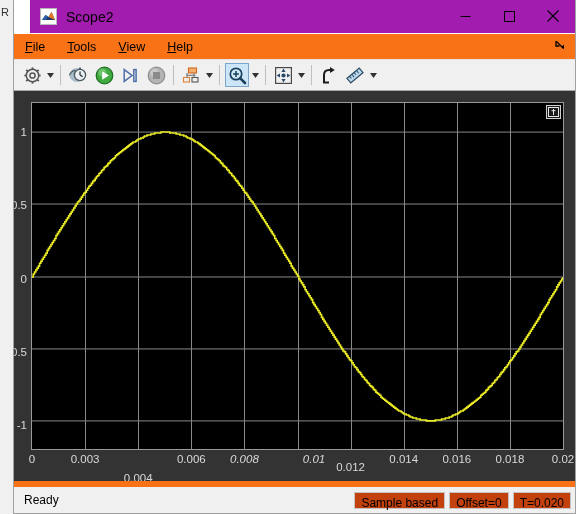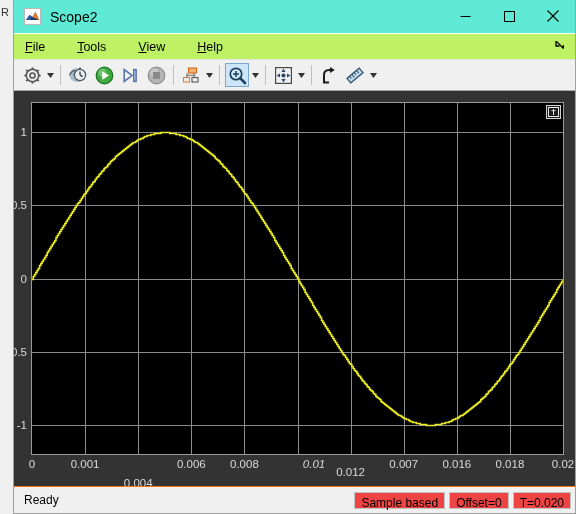--- a/index.html
+++ b/index.html
@@ -43,26 +43,27 @@
     border: 1px solid #a0a0a0;
     border-top: none;
     box-sizing: border-box;
     display: flex;
     flex-direction: column;
   }
 
   
   #title-bar {
     height: 33px;
-    background: #5eead4;
+    background: #a21caf;
     display: flex;
     align-items: center;
     flex: 0 0 auto;
     position: relative;
     border-bottom: 1px solid #ffffff;
+    margin-left: 16px;
   }
   #app-icon {
     width: 17px; height: 17px;
     margin-left: 10px;
     margin-right: 9px;
     flex: 0 0 auto;
     background: #ffffff;
     border: 1px solid #b9b9b9;
     box-sizing: border-box;
     position: relative;
@@ -84,27 +85,26 @@
   }
   #win-controls {
     position: absolute;
     right: 0; top: 0;
     display: flex;
   }
 
   
   #menu-bar {
     height: 25px;
-    background: #bef264;
+    background: #f97316;
     display: flex;
     align-items: center;
     flex: 0 0 auto;
     position: relative;
     border-bottom: 1px solid #e4e4e4;
-    gap: 10px;
   }
   .menu-item {
     font-size: 12.5px;
     color: #000;
     padding: 3px 11px 3px 11px;
     font-family: "Liberation Sans", sans-serif;
     white-space: nowrap;
     cursor: default;
   }
   .menu-item .mn { text-decoration: underline; }
@@ -206,38 +206,38 @@
     box-sizing: border-box;
     display: flex;
     align-items: center;
     justify-content: center;
   }
 
   
   #status-bar {
     height: 26px;
     background: #f0f0f0;
-    border-top: 1px solid #f97316;
+    border-top: 6px solid #f97316;
     display: flex;
     align-items: center;
     flex: 0 0 auto;
     padding: 0 4px;
   }
   #status-ready {
     font-size: 12px;
     color: #000;
     padding-left: 6px;
     flex: 1 1 auto;
     font-family: "Liberation Sans", sans-serif;
   }
   .status-cell {
     font-size: 12px;
     color: #000;
     border: 1px solid #c4c4c4;
-    background: #ef4444;
+    background: #c2410c;
     padding: 2px 6px;
     margin-left: 4px;
     height: 17px;
     line-height: 17px;
     box-sizing: border-box;
     white-space: nowrap;
     font-family: "Liberation Sans", sans-serif;
   }
 </style>
 </head>
@@ -452,27 +452,27 @@
       <svg id="trace-svg" preserveAspectRatio="none" viewBox="0 0 531 351">
           <path d="M0.00 176.5 L1.26 176.5 L1.26 173.5 L2.53 173.5 L2.53 171.5 L3.79 171.5 L3.79 169.5 L5.06 169.5 L5.06 167.5 L6.32 167.5 L6.32 165.5 L7.59 165.5 L7.59 162.5 L8.85 162.5 L8.85 160.5 L10.11 160.5 L10.11 158.5 L11.38 158.5 L11.38 156.5 L12.64 156.5 L12.64 154.5 L13.91 154.5 L13.91 152.5 L15.17 152.5 L15.17 149.5 L16.44 149.5 L16.44 147.5 L17.70 147.5 L17.70 145.5 L18.96 145.5 L18.96 143.5 L20.23 143.5 L20.23 141.5 L21.49 141.5 L21.49 139.5 L22.76 139.5 L22.76 137.5 L24.02 137.5 L24.02 134.5 L25.29 134.5 L25.29 132.5 L26.55 132.5 L26.55 130.5 L27.81 130.5 L27.81 128.5 L29.08 128.5 L29.08 126.5 L30.34 126.5 L30.34 124.5 L31.61 124.5 L31.61 122.5 L32.87 122.5 L32.87 120.5 L34.14 120.5 L34.14 118.5 L35.40 118.5 L35.40 116.5 L36.66 116.5 L36.66 114.5 L37.93 114.5 L37.93 112.5 L39.19 112.5 L39.19 110.5 L40.46 110.5 L40.46 108.5 L41.72 108.5 L41.72 106.5 L42.99 106.5 L42.99 104.5 L44.25 104.5 L44.25 102.5 L45.51 102.5 L45.51 100.5 L46.78 100.5 L46.78 99.5 L48.04 99.5 L48.04 97.5 L49.31 97.5 L49.31 95.5 L50.57 95.5 L50.57 93.5 L51.84 93.5 L51.84 91.5 L53.10 91.5 L53.10 90.5 L54.36 90.5 L54.36 88.5 L55.63 88.5 L55.63 86.5 L56.89 86.5 L56.89 84.5 L58.16 84.5 L58.16 83.5 L59.42 83.5 L59.42 81.5 L60.69 81.5 L60.69 79.5 L61.95 79.5 L61.95 78.5 L63.21 78.5 L63.21 76.5 L64.48 76.5 L64.48 74.5 L65.74 74.5 L65.74 73.5 L67.01 73.5 L67.01 71.5 L68.27 71.5 L68.27 70.5 L69.54 70.5 L69.54 68.5 L70.80 68.5 L70.80 67.5 L72.06 67.5 L72.06 65.5 L73.33 65.5 L73.33 64.5 L74.59 64.5 L74.59 63.5 L75.86 63.5 L75.86 61.5 L77.12 61.5 L77.12 60.5 L78.39 60.5 L78.39 58.5 L79.65 58.5 L79.65 57.5 L80.91 57.5 L80.91 56.5 L82.18 56.5 L82.18 55.5 L83.44 55.5 L83.44 53.5 L84.71 53.5 L84.71 52.5 L85.97 52.5 L85.97 51.5 L87.24 51.5 L87.24 50.5 L88.50 50.5 L88.50 49.5 L89.76 49.5 L89.76 48.5 L91.03 48.5 L91.03 47.5 L92.29 47.5 L92.29 46.5 L93.56 46.5 L93.56 45.5 L94.82 45.5 L94.82 44.5 L96.09 44.5 L96.09 43.5 L97.35 43.5 L97.35 42.5 L98.61 42.5 L98.61 41.5 L99.88 41.5 L99.88 40.5 L101.14 40.5 L101.14 39.5 L102.41 39.5 L102.41 39.5 L103.67 39.5 L103.67 38.5 L104.94 38.5 L104.94 37.5 L106.20 37.5 L106.20 36.5 L107.46 36.5 L107.46 36.5 L108.73 36.5 L108.73 35.5 L109.99 35.5 L109.99 35.5 L111.26 35.5 L111.26 34.5 L112.52 34.5 L112.52 33.5 L113.79 33.5 L113.79 33.5 L115.05 33.5 L115.05 32.5 L116.31 32.5 L116.31 32.5 L117.58 32.5 L117.58 32.5 L118.84 32.5 L118.84 31.5 L120.11 31.5 L120.11 31.5 L121.37 31.5 L121.37 31.5 L122.64 31.5 L122.64 30.5 L123.90 30.5 L123.90 30.5 L125.16 30.5 L125.16 30.5 L126.43 30.5 L126.43 30.5 L127.69 30.5 L127.69 30.5 L128.96 30.5 L128.96 29.5 L130.22 29.5 L130.22 29.5 L131.49 29.5 L131.49 29.5 L132.75 29.5 L132.75 29.5 L134.01 29.5 L134.01 29.5 L135.28 29.5 L135.28 29.5 L136.54 29.5 L136.54 29.5 L137.81 29.5 L137.81 30.5 L139.07 30.5 L139.07 30.5 L140.34 30.5 L140.34 30.5 L141.60 30.5 L141.60 30.5 L142.86 30.5 L142.86 30.5 L144.13 30.5 L144.13 31.5 L145.39 31.5 L145.39 31.5 L146.66 31.5 L146.66 31.5 L147.92 31.5 L147.92 32.5 L149.19 32.5 L149.19 32.5 L150.45 32.5 L150.45 32.5 L151.71 32.5 L151.71 33.5 L152.98 33.5 L152.98 33.5 L154.24 33.5 L154.24 34.5 L155.51 34.5 L155.51 35.5 L156.77 35.5 L156.77 35.5 L158.04 35.5 L158.04 36.5 L159.30 36.5 L159.30 36.5 L160.56 36.5 L160.56 37.5 L161.83 37.5 L161.83 38.5 L163.09 38.5 L163.09 39.5 L164.36 39.5 L164.36 39.5 L165.62 39.5 L165.62 40.5 L166.89 40.5 L166.89 41.5 L168.15 41.5 L168.15 42.5 L169.41 42.5 L169.41 43.5 L170.68 43.5 L170.68 44.5 L171.94 44.5 L171.94 45.5 L173.21 45.5 L173.21 46.5 L174.47 46.5 L174.47 47.5 L175.74 47.5 L175.74 48.5 L177.00 48.5 L177.00 49.5 L178.26 49.5 L178.26 50.5 L179.53 50.5 L179.53 51.5 L180.79 51.5 L180.79 52.5 L182.06 52.5 L182.06 53.5 L183.32 53.5 L183.32 55.5 L184.59 55.5 L184.59 56.5 L185.85 56.5 L185.85 57.5 L187.11 57.5 L187.11 58.5 L188.38 58.5 L188.38 60.5 L189.64 60.5 L189.64 61.5 L190.91 61.5 L190.91 63.5 L192.17 63.5 L192.17 64.5 L193.44 64.5 L193.44 65.5 L194.70 65.5 L194.70 67.5 L195.96 67.5 L195.96 68.5 L197.23 68.5 L197.23 70.5 L198.49 70.5 L198.49 71.5 L199.76 71.5 L199.76 73.5 L201.02 73.5 L201.02 74.5 L202.29 74.5 L202.29 76.5 L203.55 76.5 L203.55 78.5 L204.81 78.5 L204.81 79.5 L206.08 79.5 L206.08 81.5 L207.34 81.5 L207.34 83.5 L208.61 83.5 L208.61 84.5 L209.87 84.5 L209.87 86.5 L211.14 86.5 L211.14 88.5 L212.40 88.5 L212.40 90.5 L213.66 90.5 L213.66 91.5 L214.93 91.5 L214.93 93.5 L216.19 93.5 L216.19 95.5 L217.46 95.5 L217.46 97.5 L218.72 97.5 L218.72 99.5 L219.99 99.5 L219.99 100.5 L221.25 100.5 L221.25 102.5 L222.51 102.5 L222.51 104.5 L223.78 104.5 L223.78 106.5 L225.04 106.5 L225.04 108.5 L226.31 108.5 L226.31 110.5 L227.57 110.5 L227.57 112.5 L228.84 112.5 L228.84 114.5 L230.10 114.5 L230.10 116.5 L231.36 116.5 L231.36 118.5 L232.63 118.5 L232.63 120.5 L233.89 120.5 L233.89 122.5 L235.16 122.5 L235.16 124.5 L236.42 124.5 L236.42 126.5 L237.69 126.5 L237.69 128.5 L238.95 128.5 L238.95 130.5 L240.21 130.5 L240.21 132.5 L241.48 132.5 L241.48 134.5 L242.74 134.5 L242.74 137.5 L244.01 137.5 L244.01 139.5 L245.27 139.5 L245.27 141.5 L246.54 141.5 L246.54 143.5 L247.80 143.5 L247.80 145.5 L249.06 145.5 L249.06 147.5 L250.33 147.5 L250.33 149.5 L251.59 149.5 L251.59 152.5 L252.86 152.5 L252.86 154.5 L254.12 154.5 L254.12 156.5 L255.39 156.5 L255.39 158.5 L256.65 158.5 L256.65 160.5 L257.91 160.5 L257.91 162.5 L259.18 162.5 L259.18 165.5 L260.44 165.5 L260.44 167.5 L261.71 167.5 L261.71 169.5 L262.97 169.5 L262.97 171.5 L264.24 171.5 L264.24 173.5 L265.50 173.5 L265.50 175.5 L266.76 175.5 L266.76 178.5 L268.03 178.5 L268.03 180.5 L269.29 180.5 L269.29 182.5 L270.56 182.5 L270.56 184.5 L271.82 184.5 L271.82 186.5 L273.09 186.5 L273.09 189.5 L274.35 189.5 L274.35 191.5 L275.61 191.5 L275.61 193.5 L276.88 193.5 L276.88 195.5 L278.14 195.5 L278.14 197.5 L279.41 197.5 L279.41 199.5 L280.67 199.5 L280.67 202.5 L281.94 202.5 L281.94 204.5 L283.20 204.5 L283.20 206.5 L284.46 206.5 L284.46 208.5 L285.73 208.5 L285.73 210.5 L286.99 210.5 L286.99 212.5 L288.26 212.5 L288.26 214.5 L289.52 214.5 L289.52 217.5 L290.79 217.5 L290.79 219.5 L292.05 219.5 L292.05 221.5 L293.31 221.5 L293.31 223.5 L294.58 223.5 L294.58 225.5 L295.84 225.5 L295.84 227.5 L297.11 227.5 L297.11 229.5 L298.37 229.5 L298.37 231.5 L299.64 231.5 L299.64 233.5 L300.90 233.5 L300.90 235.5 L302.16 235.5 L302.16 237.5 L303.43 237.5 L303.43 239.5 L304.69 239.5 L304.69 241.5 L305.96 241.5 L305.96 243.5 L307.22 243.5 L307.22 245.5 L308.49 245.5 L308.49 247.5 L309.75 247.5 L309.75 249.5 L311.01 249.5 L311.01 251.5 L312.28 251.5 L312.28 252.5 L313.54 252.5 L313.54 254.5 L314.81 254.5 L314.81 256.5 L316.07 256.5 L316.07 258.5 L317.34 258.5 L317.34 260.5 L318.60 260.5 L318.60 261.5 L319.86 261.5 L319.86 263.5 L321.13 263.5 L321.13 265.5 L322.39 265.5 L322.39 267.5 L323.66 267.5 L323.66 268.5 L324.92 268.5 L324.92 270.5 L326.19 270.5 L326.19 272.5 L327.45 272.5 L327.45 273.5 L328.71 273.5 L328.71 275.5 L329.98 275.5 L329.98 277.5 L331.24 277.5 L331.24 278.5 L332.51 278.5 L332.51 280.5 L333.77 280.5 L333.77 281.5 L335.04 281.5 L335.04 283.5 L336.30 283.5 L336.30 284.5 L337.56 284.5 L337.56 286.5 L338.83 286.5 L338.83 287.5 L340.09 287.5 L340.09 288.5 L341.36 288.5 L341.36 290.5 L342.62 290.5 L342.62 291.5 L343.89 291.5 L343.89 293.5 L345.15 293.5 L345.15 294.5 L346.41 294.5 L346.41 295.5 L347.68 295.5 L347.68 296.5 L348.94 296.5 L348.94 298.5 L350.21 298.5 L350.21 299.5 L351.47 299.5 L351.47 300.5 L352.74 300.5 L352.74 301.5 L354.00 301.5 L354.00 302.5 L355.26 302.5 L355.26 303.5 L356.53 303.5 L356.53 304.5 L357.79 304.5 L357.79 305.5 L359.06 305.5 L359.06 306.5 L360.32 306.5 L360.32 307.5 L361.59 307.5 L361.59 308.5 L362.85 308.5 L362.85 309.5 L364.11 309.5 L364.11 310.5 L365.38 310.5 L365.38 311.5 L366.64 311.5 L366.64 312.5 L367.91 312.5 L367.91 312.5 L369.17 312.5 L369.17 313.5 L370.44 313.5 L370.44 314.5 L371.70 314.5 L371.70 315.5 L372.96 315.5 L372.96 315.5 L374.23 315.5 L374.23 316.5 L375.49 316.5 L375.49 316.5 L376.76 316.5 L376.76 317.5 L378.02 317.5 L378.02 318.5 L379.29 318.5 L379.29 318.5 L380.55 318.5 L380.55 319.5 L381.81 319.5 L381.81 319.5 L383.08 319.5 L383.08 319.5 L384.34 319.5 L384.34 320.5 L385.61 320.5 L385.61 320.5 L386.87 320.5 L386.87 320.5 L388.14 320.5 L388.14 321.5 L389.40 321.5 L389.40 321.5 L390.66 321.5 L390.66 321.5 L391.93 321.5 L391.93 321.5 L393.19 321.5 L393.19 321.5 L394.46 321.5 L394.46 322.5 L395.72 322.5 L395.72 322.5 L396.99 322.5 L396.99 322.5 L398.25 322.5 L398.25 322.5 L399.51 322.5 L399.51 322.5 L400.78 322.5 L400.78 322.5 L402.04 322.5 L402.04 322.5 L403.31 322.5 L403.31 321.5 L404.57 321.5 L404.57 321.5 L405.84 321.5 L405.84 321.5 L407.10 321.5 L407.10 321.5 L408.36 321.5 L408.36 321.5 L409.63 321.5 L409.63 320.5 L410.89 320.5 L410.89 320.5 L412.16 320.5 L412.16 320.5 L413.42 320.5 L413.42 319.5 L414.69 319.5 L414.69 319.5 L415.95 319.5 L415.95 319.5 L417.21 319.5 L417.21 318.5 L418.48 318.5 L418.48 318.5 L419.74 318.5 L419.74 317.5 L421.01 317.5 L421.01 316.5 L422.27 316.5 L422.27 316.5 L423.54 316.5 L423.54 315.5 L424.80 315.5 L424.80 315.5 L426.06 315.5 L426.06 314.5 L427.33 314.5 L427.33 313.5 L428.59 313.5 L428.59 312.5 L429.86 312.5 L429.86 312.5 L431.12 312.5 L431.12 311.5 L432.39 311.5 L432.39 310.5 L433.65 310.5 L433.65 309.5 L434.91 309.5 L434.91 308.5 L436.18 308.5 L436.18 307.5 L437.44 307.5 L437.44 306.5 L438.71 306.5 L438.71 305.5 L439.97 305.5 L439.97 304.5 L441.24 304.5 L441.24 303.5 L442.50 303.5 L442.50 302.5 L443.76 302.5 L443.76 301.5 L445.03 301.5 L445.03 300.5 L446.29 300.5 L446.29 299.5 L447.56 299.5 L447.56 298.5 L448.82 298.5 L448.82 296.5 L450.09 296.5 L450.09 295.5 L451.35 295.5 L451.35 294.5 L452.61 294.5 L452.61 293.5 L453.88 293.5 L453.88 291.5 L455.14 291.5 L455.14 290.5 L456.41 290.5 L456.41 288.5 L457.67 288.5 L457.67 287.5 L458.94 287.5 L458.94 286.5 L460.20 286.5 L460.20 284.5 L461.46 284.5 L461.46 283.5 L462.73 283.5 L462.73 281.5 L463.99 281.5 L463.99 280.5 L465.26 280.5 L465.26 278.5 L466.52 278.5 L466.52 277.5 L467.79 277.5 L467.79 275.5 L469.05 275.5 L469.05 273.5 L470.31 273.5 L470.31 272.5 L471.58 272.5 L471.58 270.5 L472.84 270.5 L472.84 268.5 L474.11 268.5 L474.11 267.5 L475.37 267.5 L475.37 265.5 L476.64 265.5 L476.64 263.5 L477.90 263.5 L477.90 261.5 L479.16 261.5 L479.16 260.5 L480.43 260.5 L480.43 258.5 L481.69 258.5 L481.69 256.5 L482.96 256.5 L482.96 254.5 L484.22 254.5 L484.22 252.5 L485.49 252.5 L485.49 251.5 L486.75 251.5 L486.75 249.5 L488.01 249.5 L488.01 247.5 L489.28 247.5 L489.28 245.5 L490.54 245.5 L490.54 243.5 L491.81 243.5 L491.81 241.5 L493.07 241.5 L493.07 239.5 L494.34 239.5 L494.34 237.5 L495.60 237.5 L495.60 235.5 L496.86 235.5 L496.86 233.5 L498.13 233.5 L498.13 231.5 L499.39 231.5 L499.39 229.5 L500.66 229.5 L500.66 227.5 L501.92 227.5 L501.92 225.5 L503.19 225.5 L503.19 223.5 L504.45 223.5 L504.45 221.5 L505.71 221.5 L505.71 219.5 L506.98 219.5 L506.98 217.5 L508.24 217.5 L508.24 214.5 L509.51 214.5 L509.51 212.5 L510.77 212.5 L510.77 210.5 L512.04 210.5 L512.04 208.5 L513.30 208.5 L513.30 206.5 L514.56 206.5 L514.56 204.5 L515.83 204.5 L515.83 202.5 L517.09 202.5 L517.09 199.5 L518.36 199.5 L518.36 197.5 L519.62 197.5 L519.62 195.5 L520.89 195.5 L520.89 193.5 L522.15 193.5 L522.15 191.5 L523.41 191.5 L523.41 189.5 L524.68 189.5 L524.68 186.5 L525.94 186.5 L525.94 184.5 L527.21 184.5 L527.21 182.5 L528.47 182.5 L528.47 180.5 L529.74 180.5 L529.74 178.5 L531.00 178.5 L531.00 176.5" fill="none" stroke="#EDED25" stroke-width="1.6"></path>
         </svg>
       <div id="tick-layer">
           <div class="ytick-label" style="top: 321.75px;">-1</div>
           <div class="ytick-label" style="top: 248.625px;">-0.5</div>
           <div class="ytick-label" style="top: 175.5px;">0</div>
           <div class="ytick-label" style="top: 102.375px;">0.5</div>
           <div class="ytick-label" style="top: 29.25px;">1</div>
           <div class="xtick-label" style="left: 0px;">0</div>
-          <div class="xtick-label" style="left: 53.1px;">0.001</div>
+          <div class="xtick-label" style="left: 53.1px;">0.003</div>
           <div class="xtick-label" style="left: 106.2px; margin-top: 23px;">0.004</div>
           <div class="xtick-label" style="left: 159.3px;">0.006</div>
-          <div class="xtick-label" style="left: 212.4px;">0.008</div>
+          <div class="xtick-label" style="left: 212.4px; font-style: italic;">0.008</div>
           <div class="xtick-label" style="left: 282px; font-style: italic;">0.01</div>
           <div class="xtick-label" style="left: 318.6px; margin-top: 12px;">0.012</div>
-          <div class="xtick-label" style="left: 371.7px;">0.007</div>
+          <div class="xtick-label" style="left: 371.7px;">0.014</div>
           <div class="xtick-label" style="left: 424.8px;">0.016</div>
           <div class="xtick-label" style="left: 477.9px;">0.018</div>
           <div class="xtick-label" style="left: 531px;">0.02</div>
         </div>
       <div id="legend-toggle">
         <svg width="11" height="10" viewBox="0 0 11 10">
           <rect x="0.5" y="0.5" width="10" height="9" fill="none" stroke="#e8e8e8" stroke-width="1"></rect>
           <path d="M5.5 2 L5.5 8 M3.5 3.7 L7.5 3.7" stroke="#e8e8e8" stroke-width="1"></path>
         </svg>
       </div>

